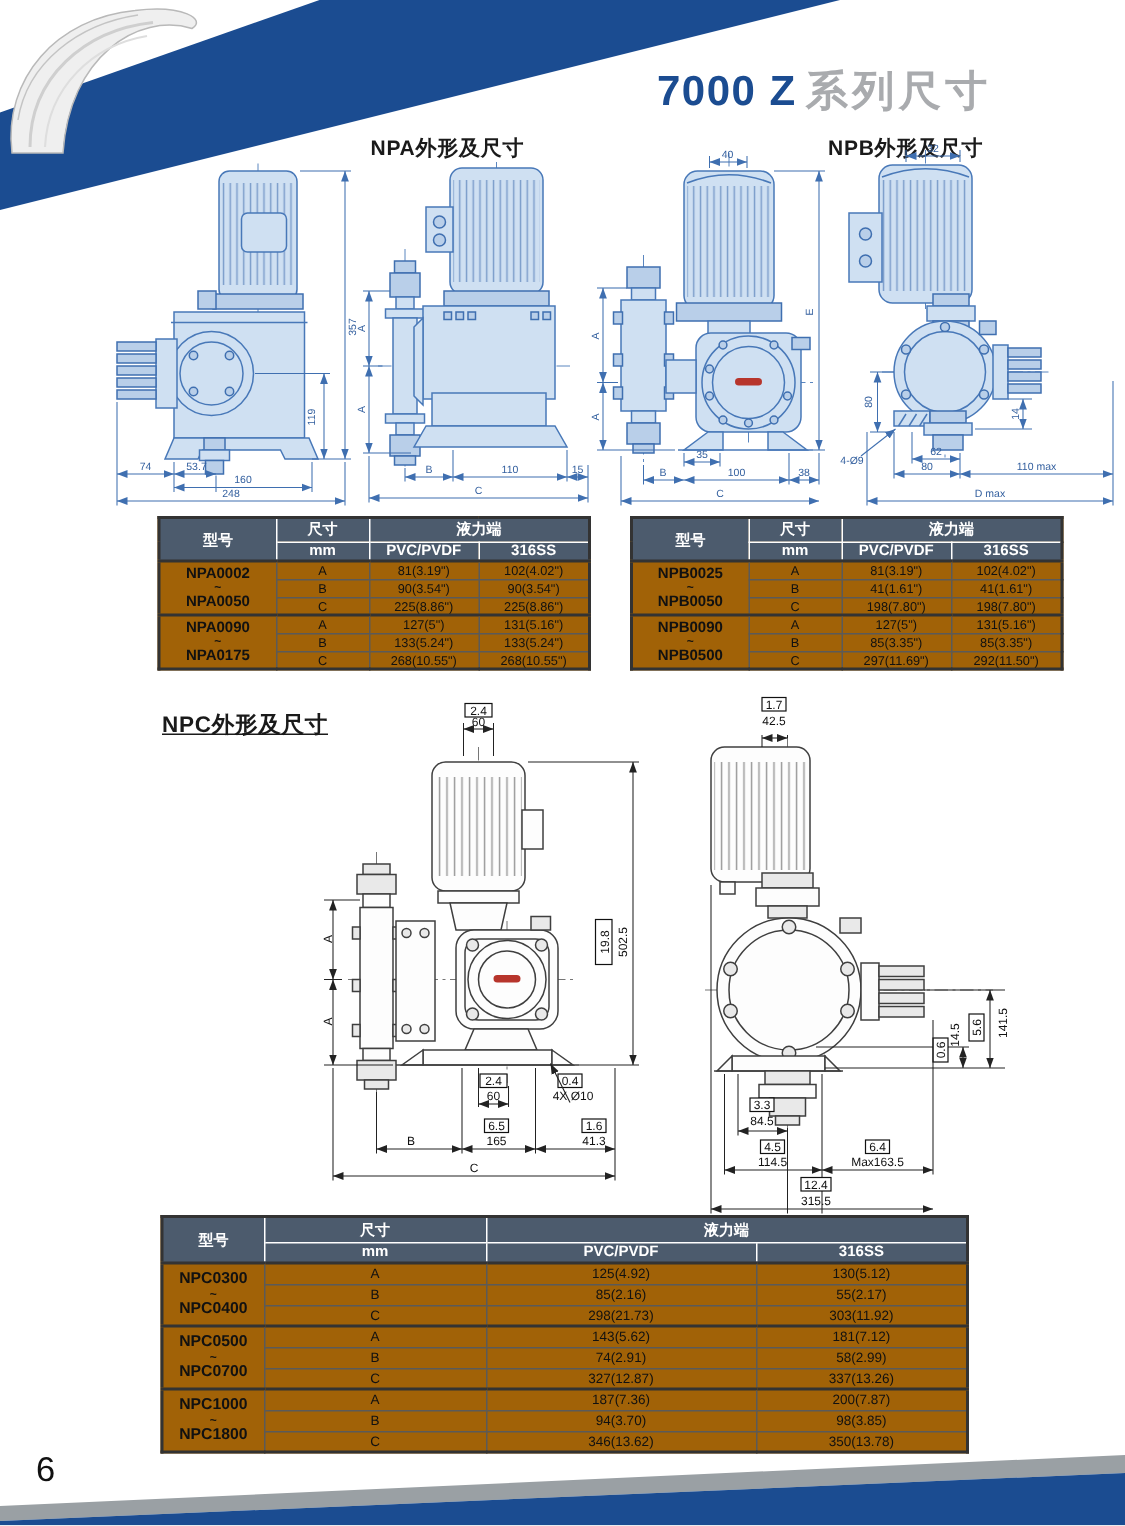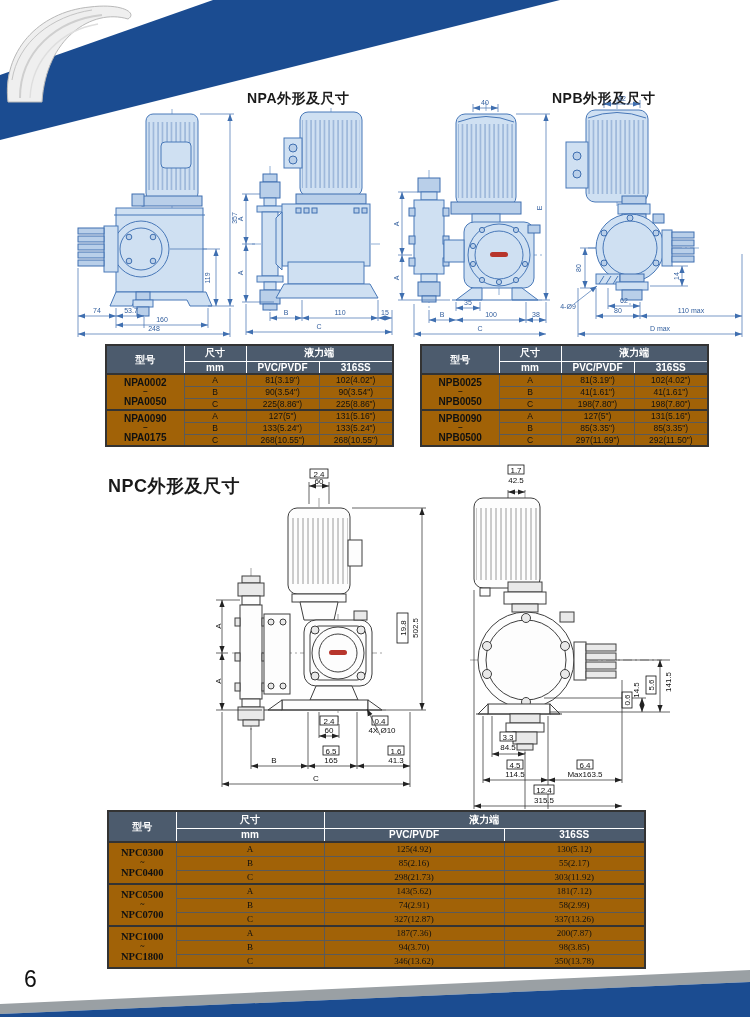--- a/index.html
+++ b/index.html
@@ -6,36 +6,36 @@
   .page{position:relative;width:750px;height:1017px;background:#fff;overflow:hidden;
         font-family:"Liberation Sans",sans-serif;}
   
   .band{position:absolute;left:0;top:0;width:750px;height:200px;background:#1b4c91;
         clip-path:polygon(213px 0,560px 0,0 140px,0 75px);}
   .splash{position:absolute;left:0;top:0;}
   .title{position:absolute;left:438px;top:42px;font-size:28px;font-weight:700;letter-spacing:1px;white-space:nowrap;}
   .title .t1{color:#1b4c91;}
   .title .t2{color:#a9abae;font-weight:600;letter-spacing:3px;margin-left:6px;}
   .sec-head{position:absolute;font-size:14px;font-weight:700;color:#1a1a1a;letter-spacing:.5px;}
-  .h-npa{left:247px;top:90px;} .h-npb{left:508px;top:90px;padding-left:44px;} .h-npc{left:108px;top:474px;font-size:18px;}
+  .h-npa{left:247px;top:90px;} .h-npb{left:508px;top:90px;padding-left:44px;} .h-npc{left:108px;top:474px;font-size:15px;text-decoration:underline;}
   
   .dim-table{position:absolute;border-collapse:collapse;table-layout:fixed;background:#a16207;border:2px solid #333;}
   .dim-table th{background:#4c5b6d;color:#fff;border:1px solid #fff;font-weight:700;font-size:10px;padding:0;}
   .dim-table td{border:1px solid #5a5a5a;text-align:center;color:#111;font-size:8.5px;padding:0;}
   .dim-table td.model{font-size:10px;font-weight:700;line-height:1.1;}
   .dim-table td.model .tld{font-size:8px;line-height:1;}
   .dim-table tr.grp td{border-top:2px solid #333;}
   .t-npa{left:105px;top:344px;width:287px;}
   .t-npb{left:420px;top:344px;width:287px;}
   .t-npa thead tr:first-child,.t-npb thead tr:first-child{height:16px;}
   .t-npa thead tr:last-child,.t-npb thead tr:last-child{height:13px;}
   .t-npa tbody tr,.t-npb tbody tr{height:12px;}
   .t-npc{left:107px;top:810px;width:537px;}
   .t-npc thead tr:first-child{height:17px;} .t-npc thead tr:last-child{height:14px;}
-  .t-npc tbody tr{height:14px;font-family:Liberation Serif, serif;} .t-npc td{font-size:9px;} .t-npc td.model{font-size:10.5px;}
+  .t-npc tbody tr{height:14px;} .t-npc td{font-size:9px;} .t-npc td.model{font-size:10.5px;}
   
   svg{position:absolute;overflow:visible;}
   .bl{stroke:#4878b8;fill:none;stroke-width:1;}
   .bf{stroke:#4878b8;fill:#cfe0f2;stroke-width:1;}
   .bf2{stroke:#3f6fb0;fill:#b9cfe9;stroke-width:1;}
   .bd{stroke:#3f6fb0;fill:none;stroke-width:.7;}
   .bt{fill:#34609f;font:7px "Liberation Sans",sans-serif;}
   .cl{stroke:#4878b8;stroke-width:.6;fill:none;stroke-dasharray:9 3 2 3;}
   .kl{stroke:#3f3f3f;fill:none;stroke-width:1;}
   .kf{stroke:#3f3f3f;fill:#fdfdfd;stroke-width:1;}
@@ -74,20 +74,21 @@
   </svg>
 
   <div class="band"></div>
   <svg class="splash" width="140" height="110">
     <path d="M8,102 C2,52 38,12 90,7 C122,3 138,13 128,19 C92,8 46,38 42,102 Z" fill="#efefef" stroke="#b9b9b9" stroke-width="1"></path>
     <path d="M20,98 C20,52 56,20 102,15" fill="none" stroke="#cfcfcf" stroke-width="2"></path>
     <path d="M30,98 C32,58 62,30 98,24" fill="none" stroke="#dedede" stroke-width="1.4"></path>
     <path d="M12,80 C18,42 52,16 92,10" fill="none" stroke="#c4c4c4" stroke-width="1"></path>
   </svg>
 
+  <div class="title"><span class="t1">7000 Z</span><span class="t2">系列尺寸</span></div>
 
   <div class="sec-head h-npa">NPA外形及尺寸</div>
   <div class="sec-head h-npb">NPB外形及尺寸</div>
   <div class="sec-head h-npc">NPC外形及尺寸</div>
 
   <svg style="left:58px;top:106px" width="185" height="232" viewBox="0 0 185 232">
     <g>
       <line class="cl" x1="114" y1="3" x2="114" y2="102"></line>
       <line class="cl" x1="38" y1="143" x2="152" y2="143"></line>
       <rect class="bf" x="88" y="8" width="52" height="86" rx="7"></rect>

